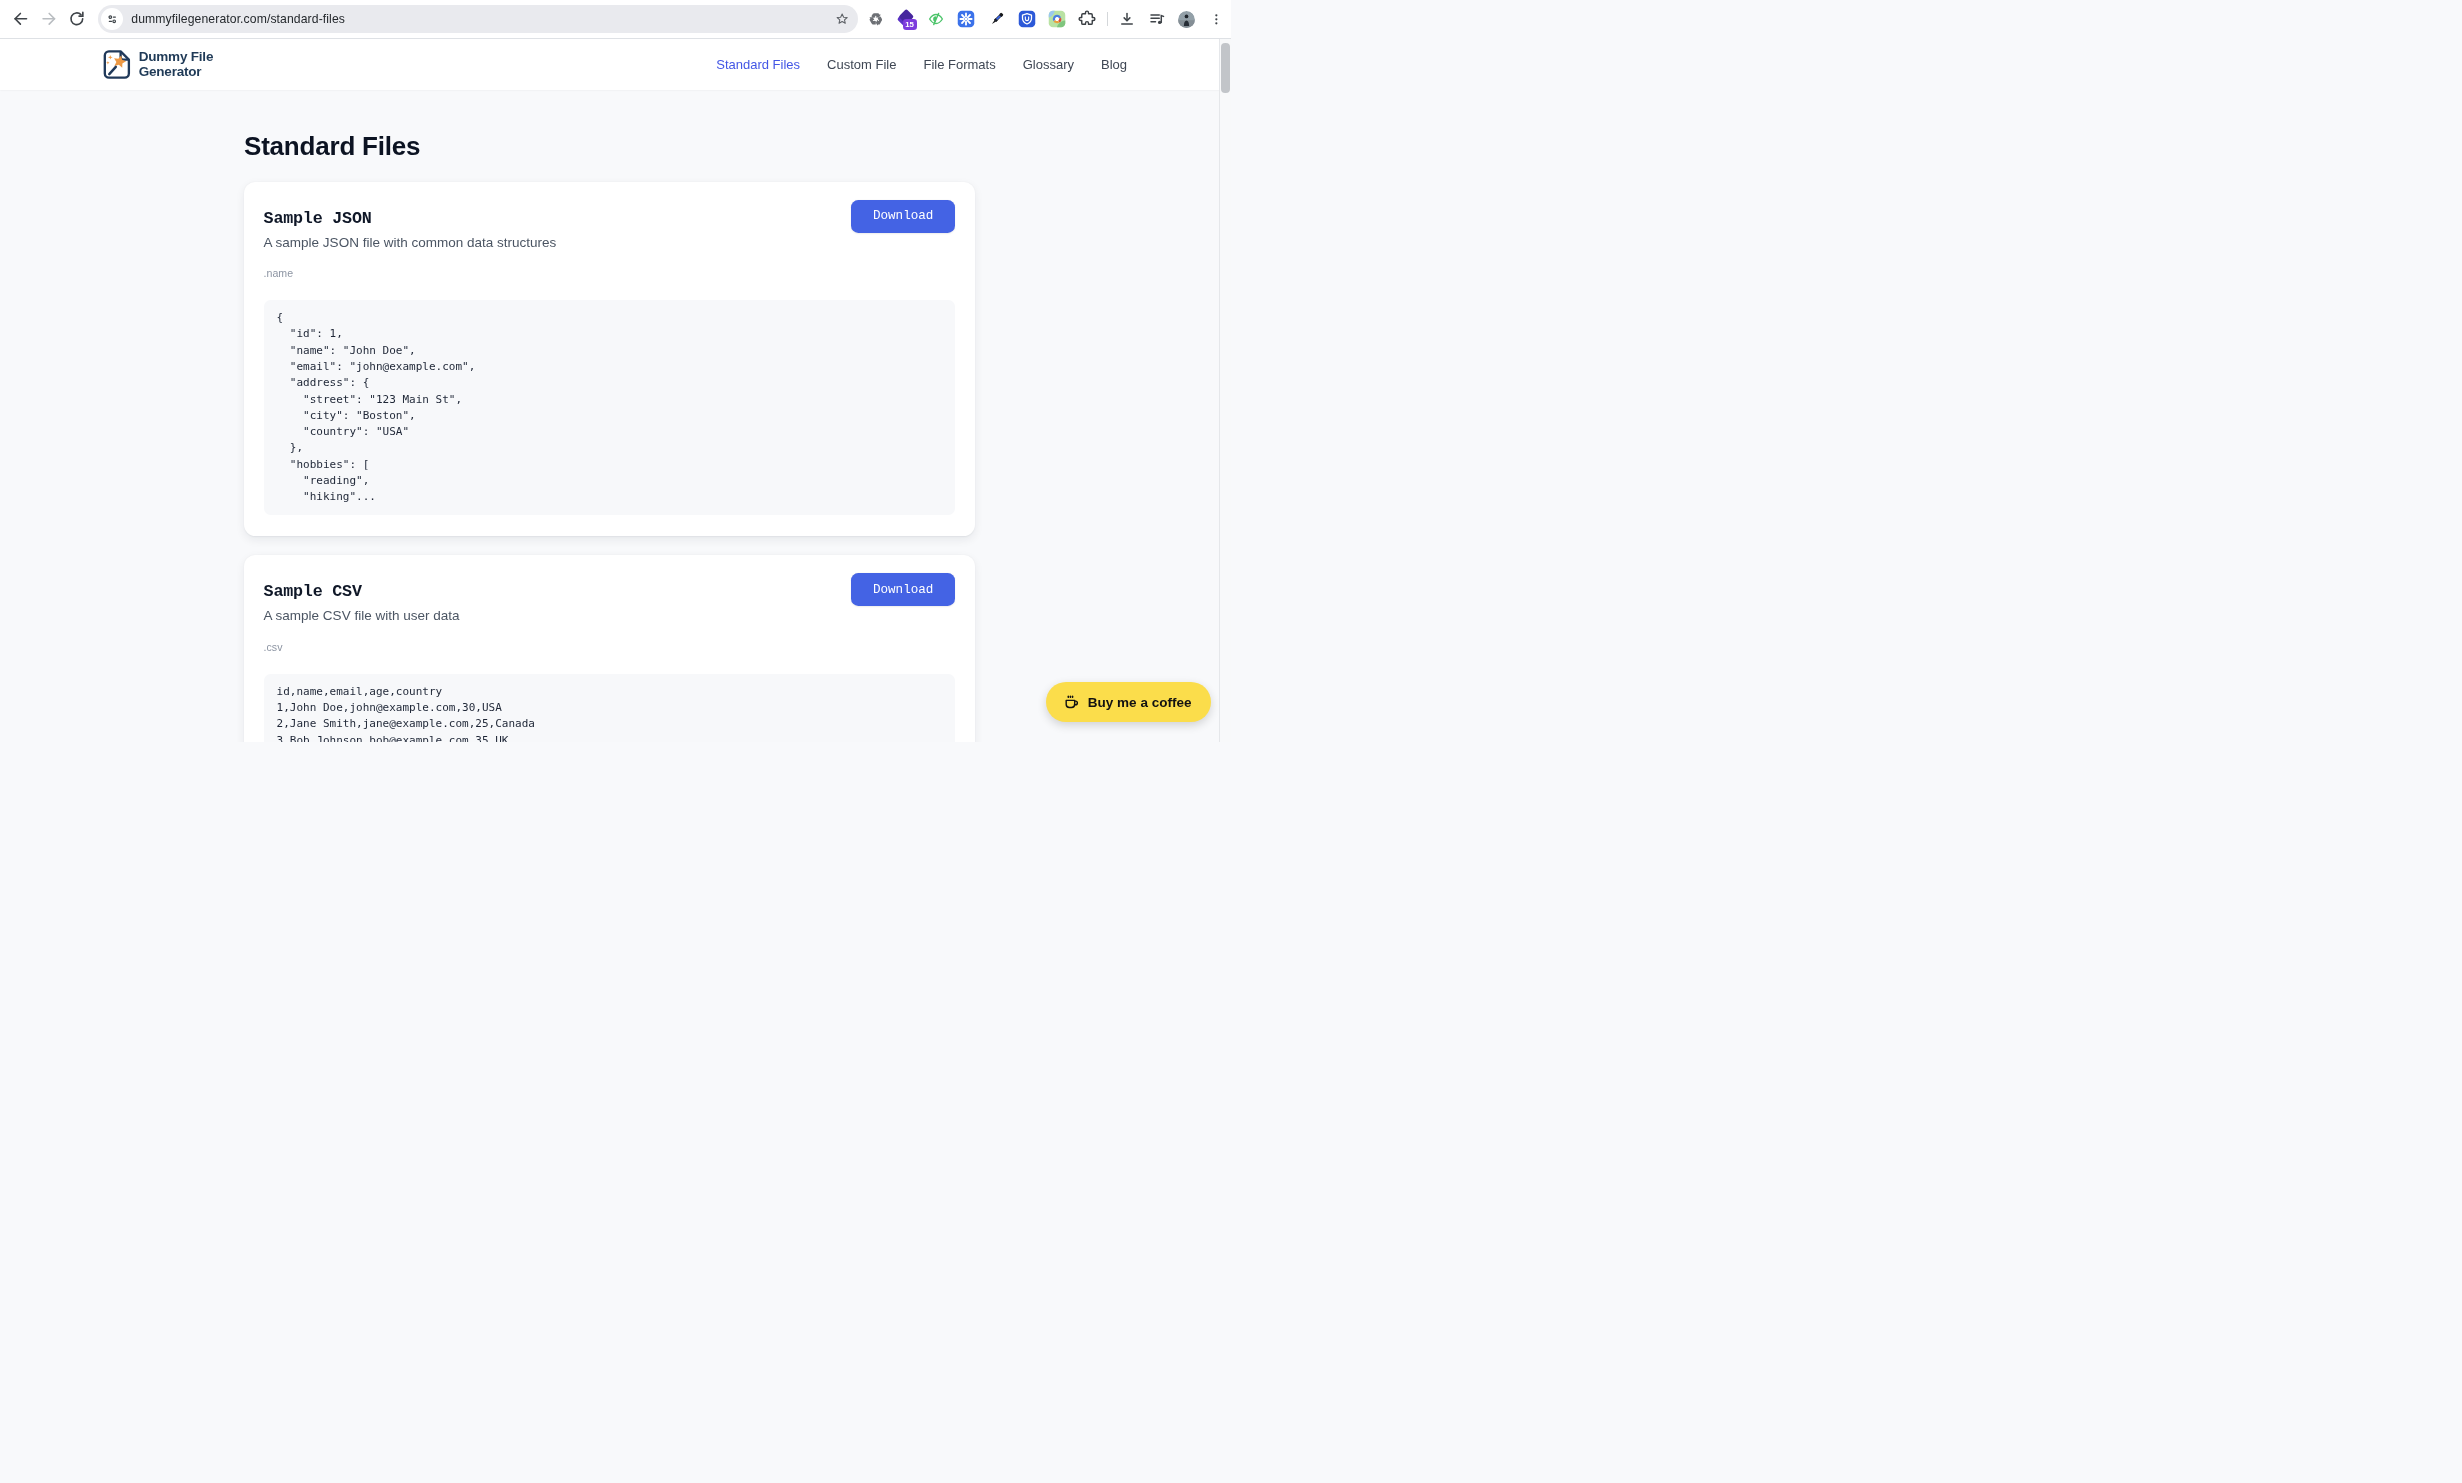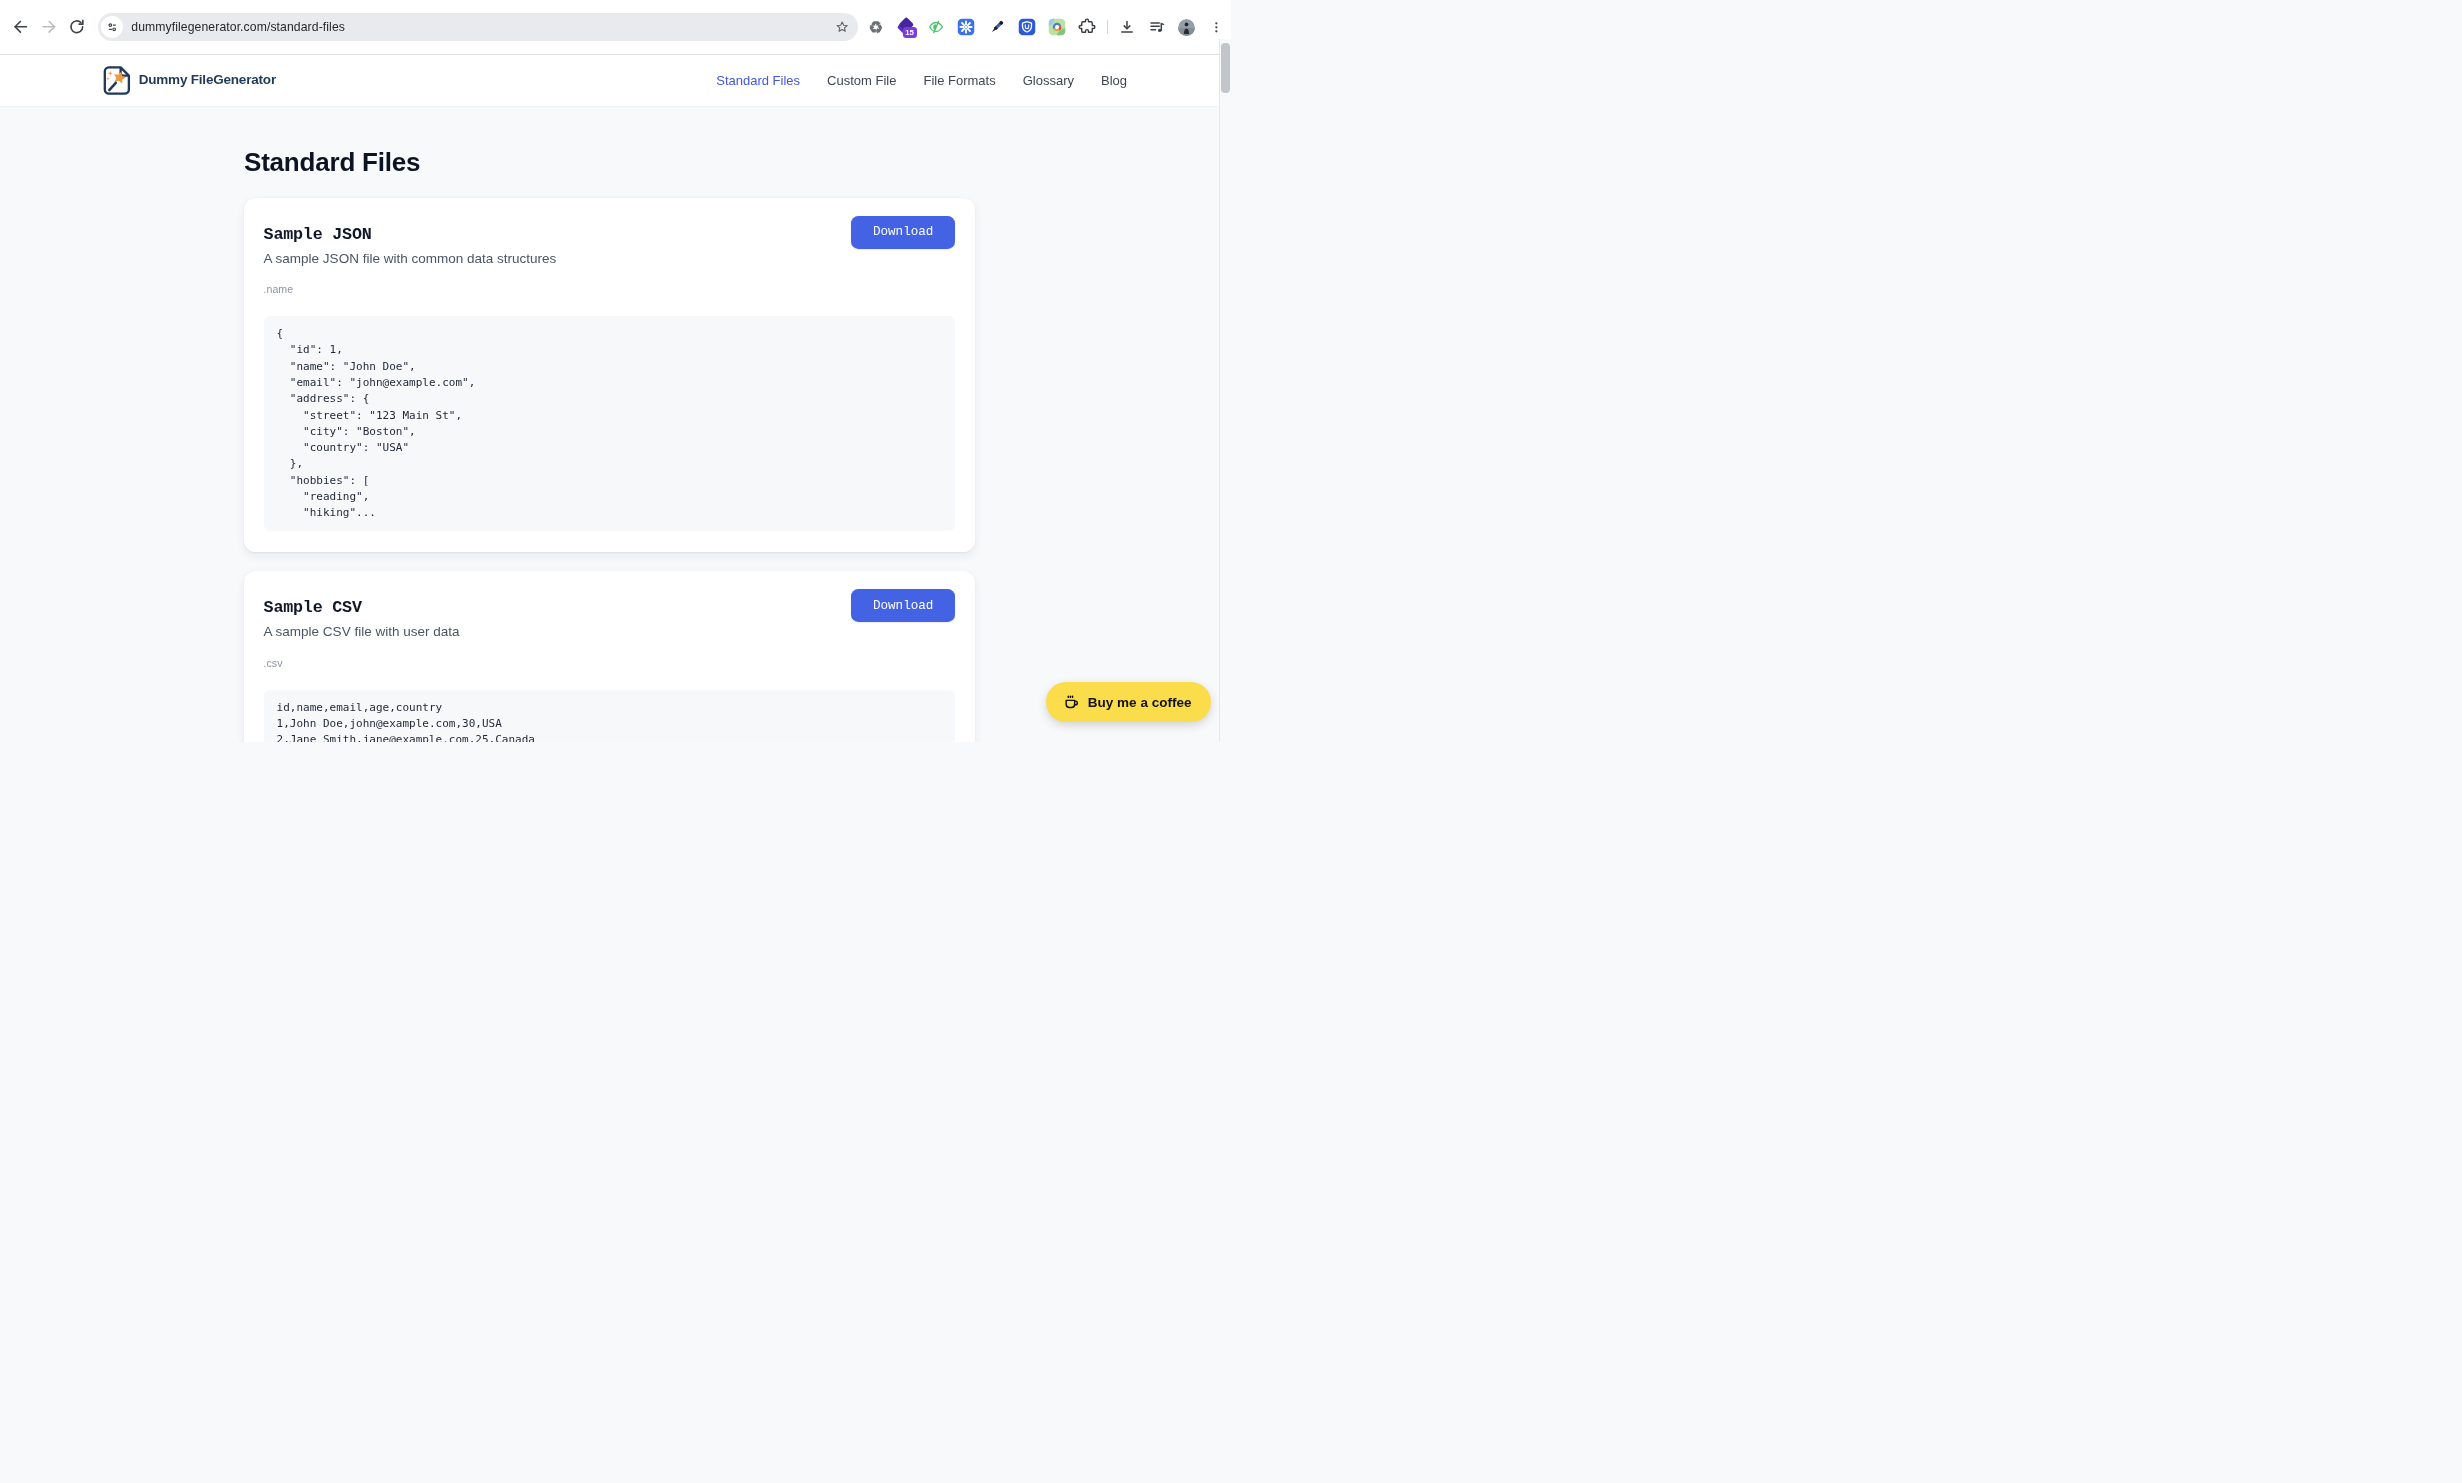--- a/index.html
+++ b/index.html
@@ -5,21 +5,21 @@
   * { box-sizing: border-box; }
   html,body { margin:0; padding:0; }
   body {
     width:1231px; height:742px; overflow:hidden; position:relative;
     background:#f8f9fb; font-family:"Liberation Sans", sans-serif;
   }
   button { cursor:pointer; }
 
   
   .toolbar {
-    height:55px; background:#ffffff; border-bottom:0.8px solid #dee1e5;
+    height:39px; background:#ffffff; border-bottom:0.8px solid #dee1e5;
     display:flex; align-items:center; padding:0 4.1px 0 6.5px; position:relative; z-index:6;
   }
   .tb-btn { width:28px; height:28px; border:none; background:transparent; display:flex; align-items:center; justify-content:center; padding:0; }
   .urlbar {
     width:760px; height:28px; border-radius:14px; background:#e9eaee;
     display:flex; align-items:center; margin-left:7.3px; position:relative; flex:none;
   }
   .site-chip { width:22px; height:22px; border-radius:50%; background:#fff; margin-left:3.3px; display:flex; align-items:center; justify-content:center; flex:none; }
   .url-text { margin-left:8.2px; font-size:12.2px; color:#24282c; letter-spacing:0.1px; white-space:nowrap; }
   .star-btn { position:absolute; right:7.3px; top:50%; transform:translateY(-50%); display:flex; border:none; background:transparent; padding:0; }
@@ -36,21 +36,21 @@
   .tb-divider { width:0.8px; height:14.7px; background:#d4d7da; margin:0 10.6px; }
   .sys-row { display:flex; align-items:center; gap:12.2px; }
   .avatar { width:17px; height:17px; border-radius:50%; overflow:hidden; display:flex; }
 
   
   .site-header {
     height:51px; background:#fff; display:flex; align-items:center;
     padding:0 104px 0 100px; box-shadow:0 0.8px 1.6px rgba(16,24,40,.06); position:relative; z-index:5;
   }
   .brand { display:flex; align-items:center; gap:5.7px; text-decoration:none; }
-  .brand-text { display:flex; flex-direction:row; font-weight:700; font-size:13.5px; line-height:14.3px; color:#1f3a57; letter-spacing:-0.2px; }
+  .brand-text { display:flex; flex-direction:column; font-weight:700; font-size:13.5px; line-height:14.3px; color:#1f3a57; letter-spacing:-0.2px; }
   .nav { margin-left:auto; display:flex; gap:27px; align-items:center; }
   .nav-link { font-size:13px; color:#3f4754; text-decoration:none; }
   .nav-link.active { color:#4356e5; }
 
   
   .container { width:731px; margin-left:244px; }
   h1.page-title { margin:41px 0 19.6px; font-size:26px; line-height:31px; font-weight:700; color:#0c1322; letter-spacing:-0.2px; }
   .card {
     background:#fff; border-radius:11.4px; padding:18px 19.6px 20.4px;
     box-shadow:0 0.8px 1.6px rgba(16,24,40,.05), 0 3.3px 9.8px rgba(16,24,40,.07);

